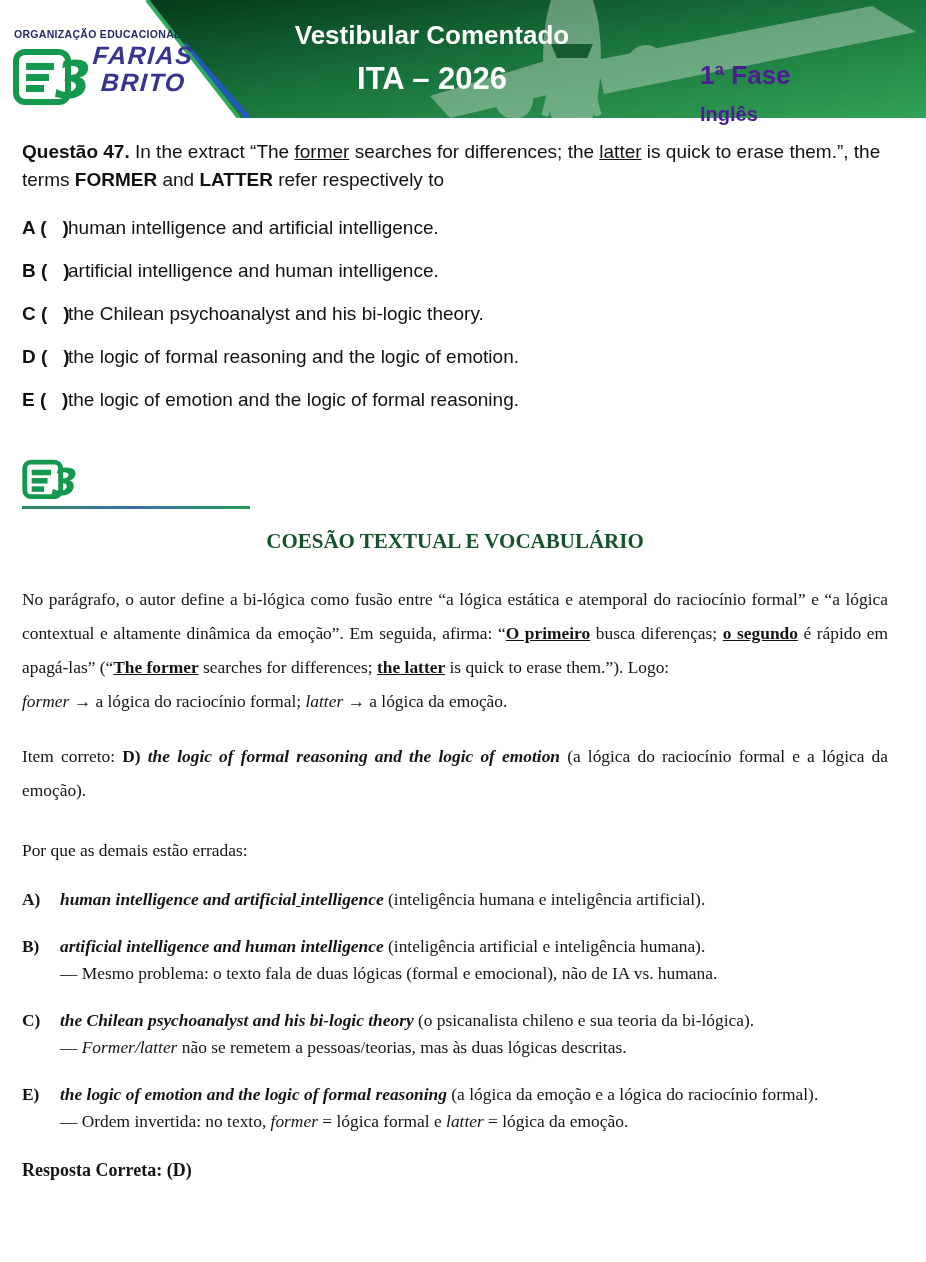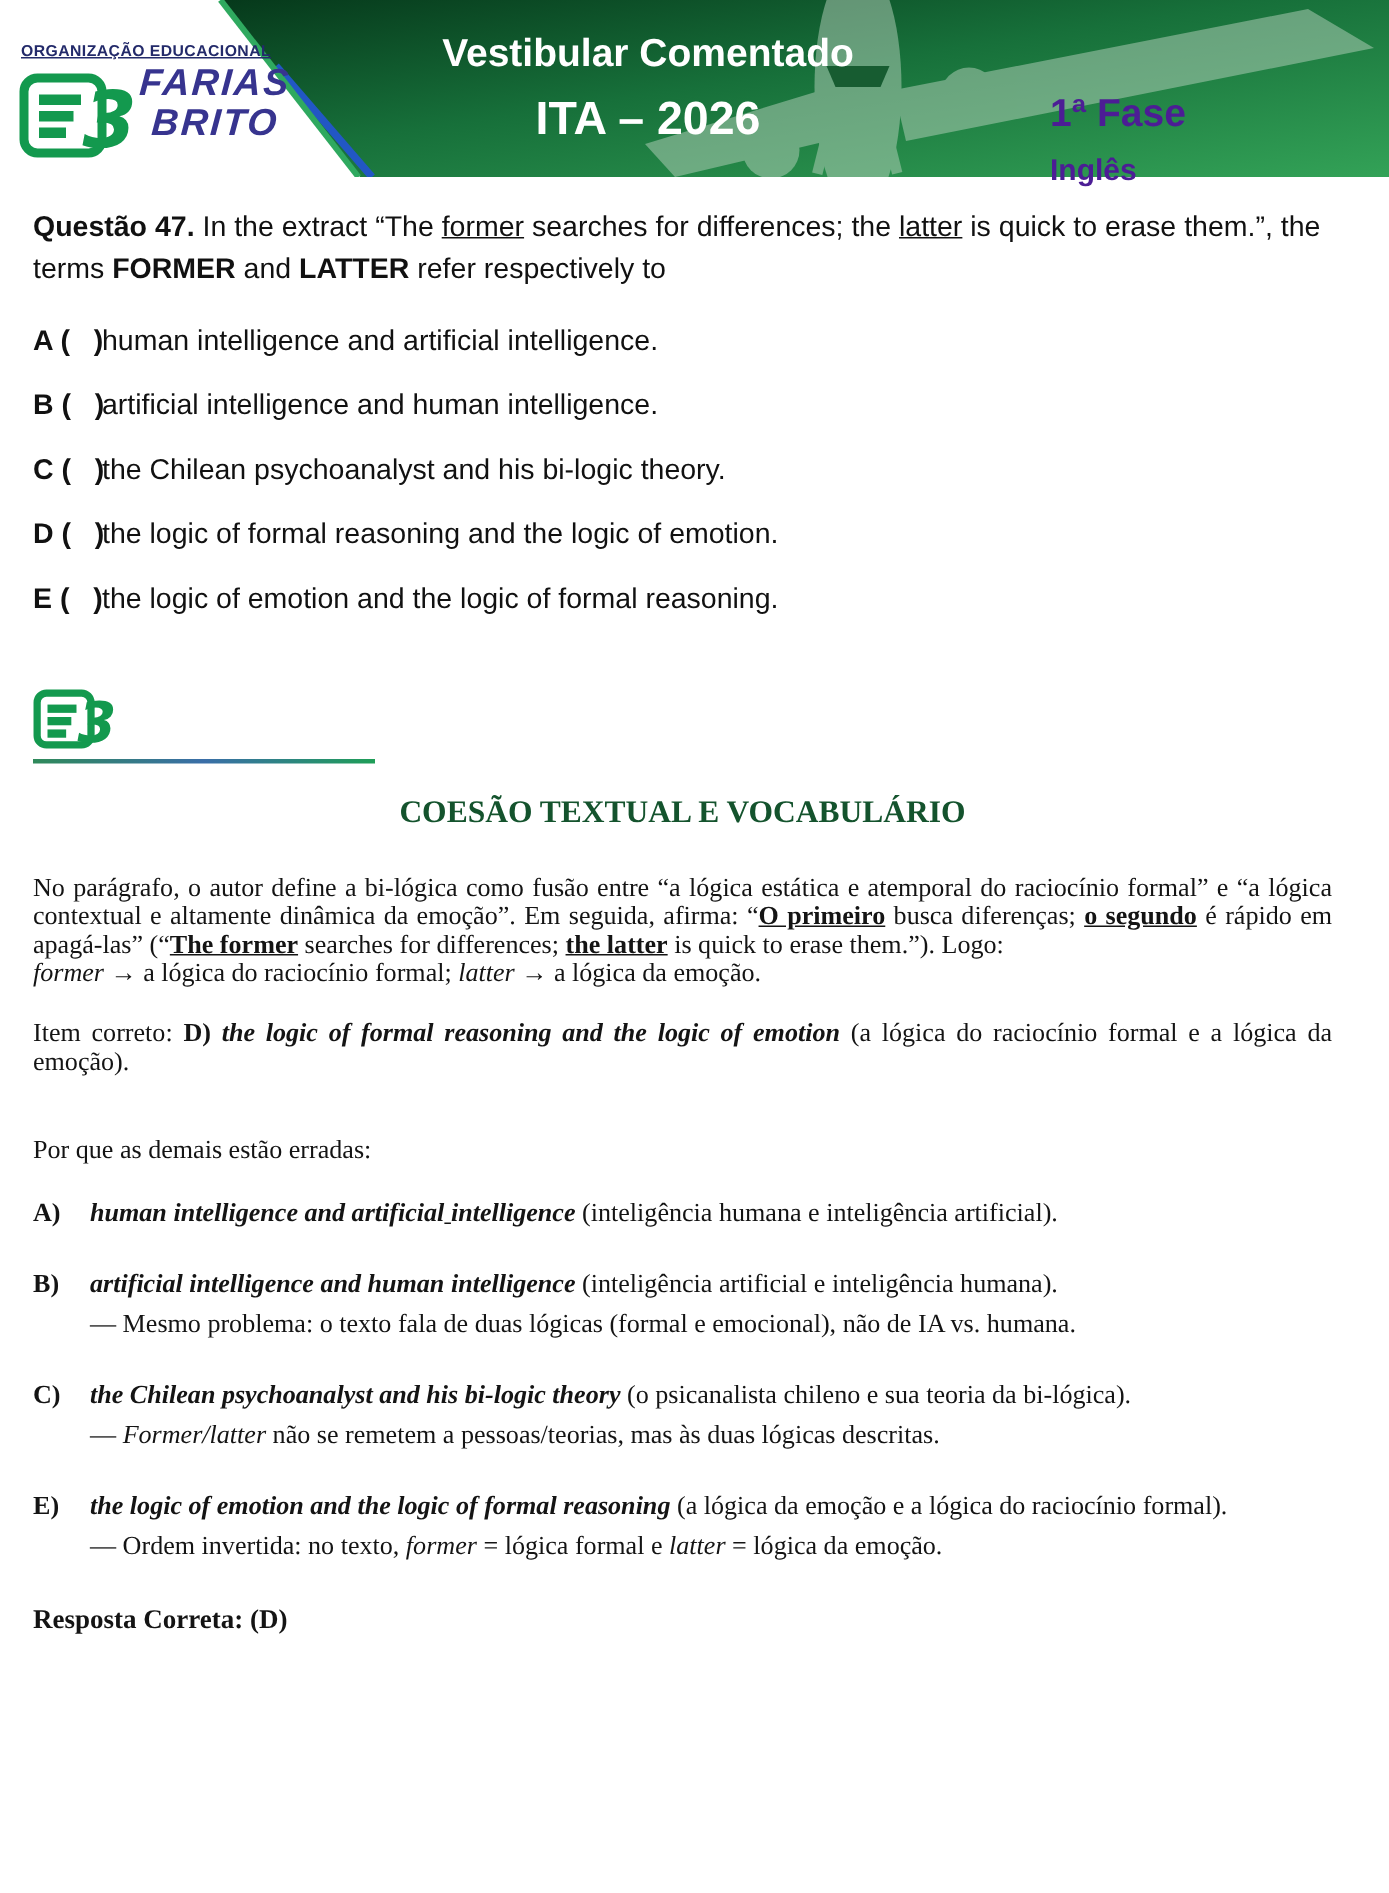--- a/index.html
+++ b/index.html
@@ -3,21 +3,21 @@
 <meta charset="utf-8">
 <style>
   html,body{margin:0;padding:0;background:#ffffff;}
   .page{position:relative;width:926px;height:1262px;background:#ffffff;overflow:hidden;
         font-family:"Liberation Serif",serif;color:#141414;}
 
   
   .banner{position:relative;width:926px;height:118px;background:#ffffff;}
   .banner-svg{position:absolute;left:0;top:0;}
   .org-label{position:absolute;left:14px;top:28px;font-family:"Liberation Sans",sans-serif;
-             font-size:10.5px;font-weight:bold;color:#232a6a;letter-spacing:.3px;text-decoration:underline;}
+             font-size:10.5px;font-weight:bold;color:#232a6a;letter-spacing:.3px;}
   .monogram-big{position:absolute;left:12px;top:42px;}
   .brand{position:absolute;left:92px;top:42px;font-family:"Liberation Sans",sans-serif;
          font-weight:bold;font-style:italic;color:#37348f;font-size:25px;line-height:27px;
          letter-spacing:1.5px;transform:skewX(-4deg);}
   .brand-line2{margin-left:10px;}
   .banner-center{position:absolute;left:262px;top:20px;width:340px;text-align:center;
                  color:#ffffff;font-family:"Liberation Sans",sans-serif;}
   .bc-title{font-size:26px;font-weight:bold;}
   .bc-exam{font-size:31px;font-weight:bold;margin-top:10px;}
   .banner-right{position:absolute;left:700px;top:20px;color:#4c1d95;
@@ -40,25 +40,25 @@
        font-family:"Liberation Sans",sans-serif;font-size:19px;line-height:28px;color:#111;}
   .opt-prefix{position:absolute;left:0;top:0;font-weight:bold;white-space:pre;}
 
   .comenta-row{margin-top:40px;display:flex;align-items:center;gap:10px;}
   .comenta-word{font-family:"Liberation Sans",sans-serif;font-weight:bold;font-style:italic;
                 font-size:31px;color:#28276b;letter-spacing:.5px;}
   .comenta-underline{width:228px;height:3px;margin-top:4px;
                      background:linear-gradient(to right,#2f8a5a,#3a6ea8,#1f9e57);}
 
   .c-title{margin:20px 0 0 0;text-align:center;font-size:21px;font-weight:bold;color:#14532d;}
-  .c-p{margin:0;font-size:17.4px;line-height:19px;}
+  .c-p{margin:0;font-size:17.4px;line-height:34px;}
   .just{text-align:justify;}
   .p1{margin-top:28px;}
   .p2{margin-top:21px;}
-  .p3{margin-top:40px;}
+  .p3{margin-top:26px;}
   .c-item{position:relative;padding-left:38px;margin-top:19px;
           font-size:17.4px;line-height:27.5px;text-align:justify;}
   .c-letter{position:absolute;left:0;top:0;font-weight:bold;}
   .c-answer{margin:24px 0 0 0;font-size:18px;font-weight:bold;}
 </style>
 </head>
 <body>
 
 <div class="page">
 

